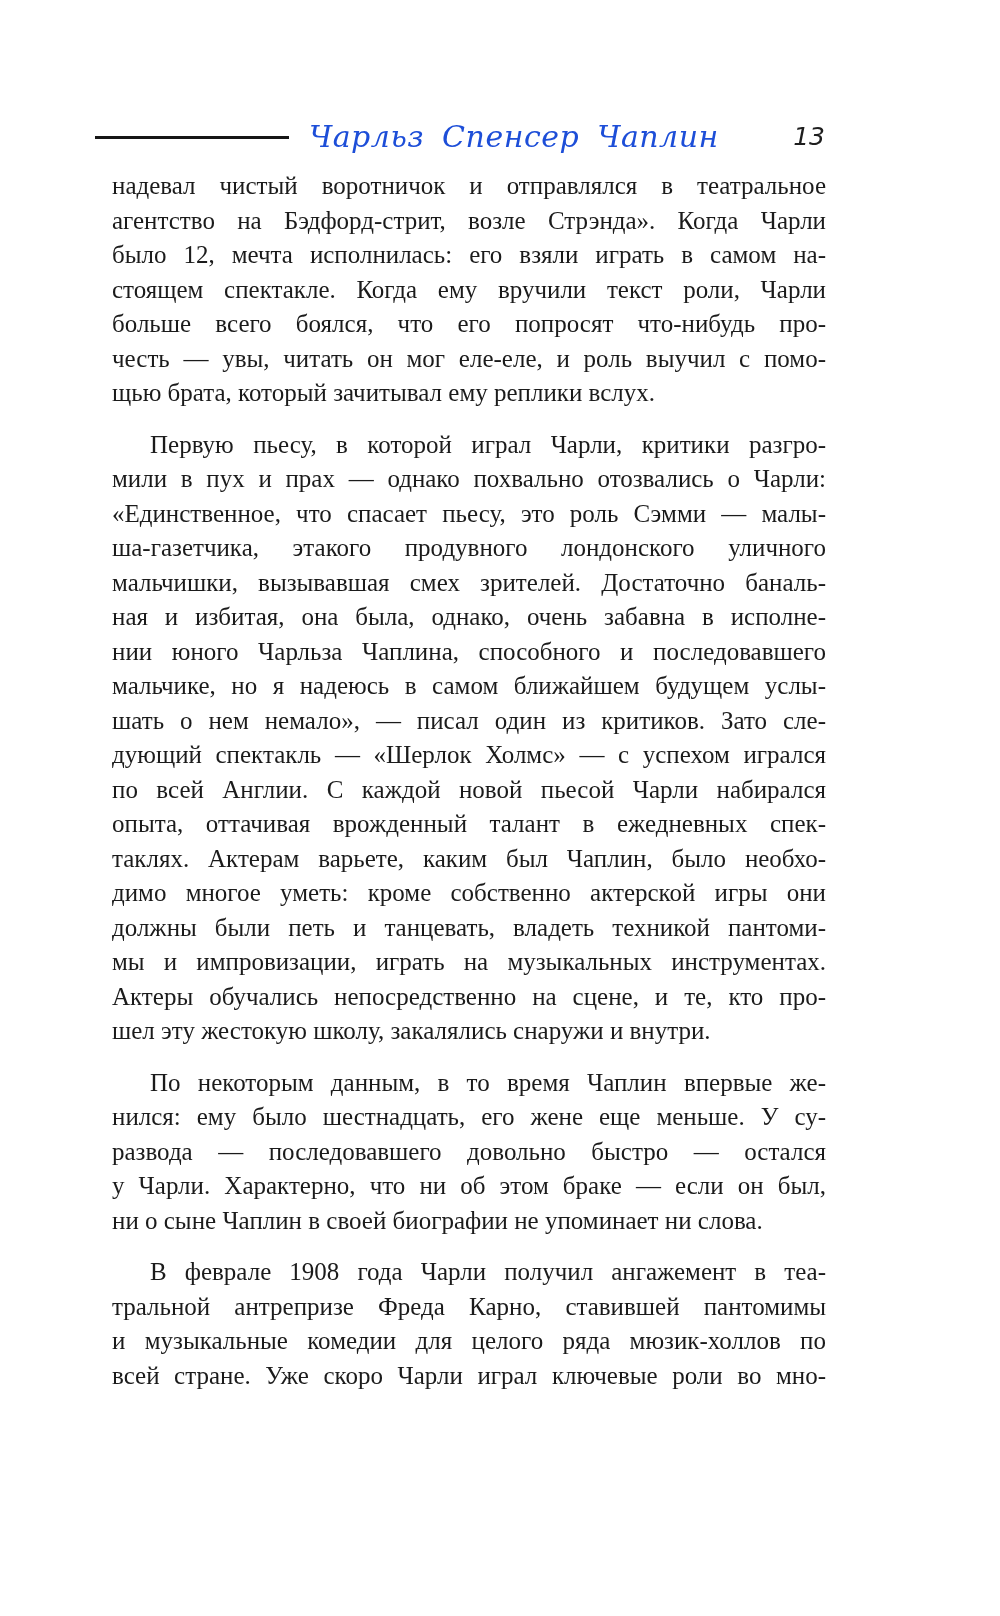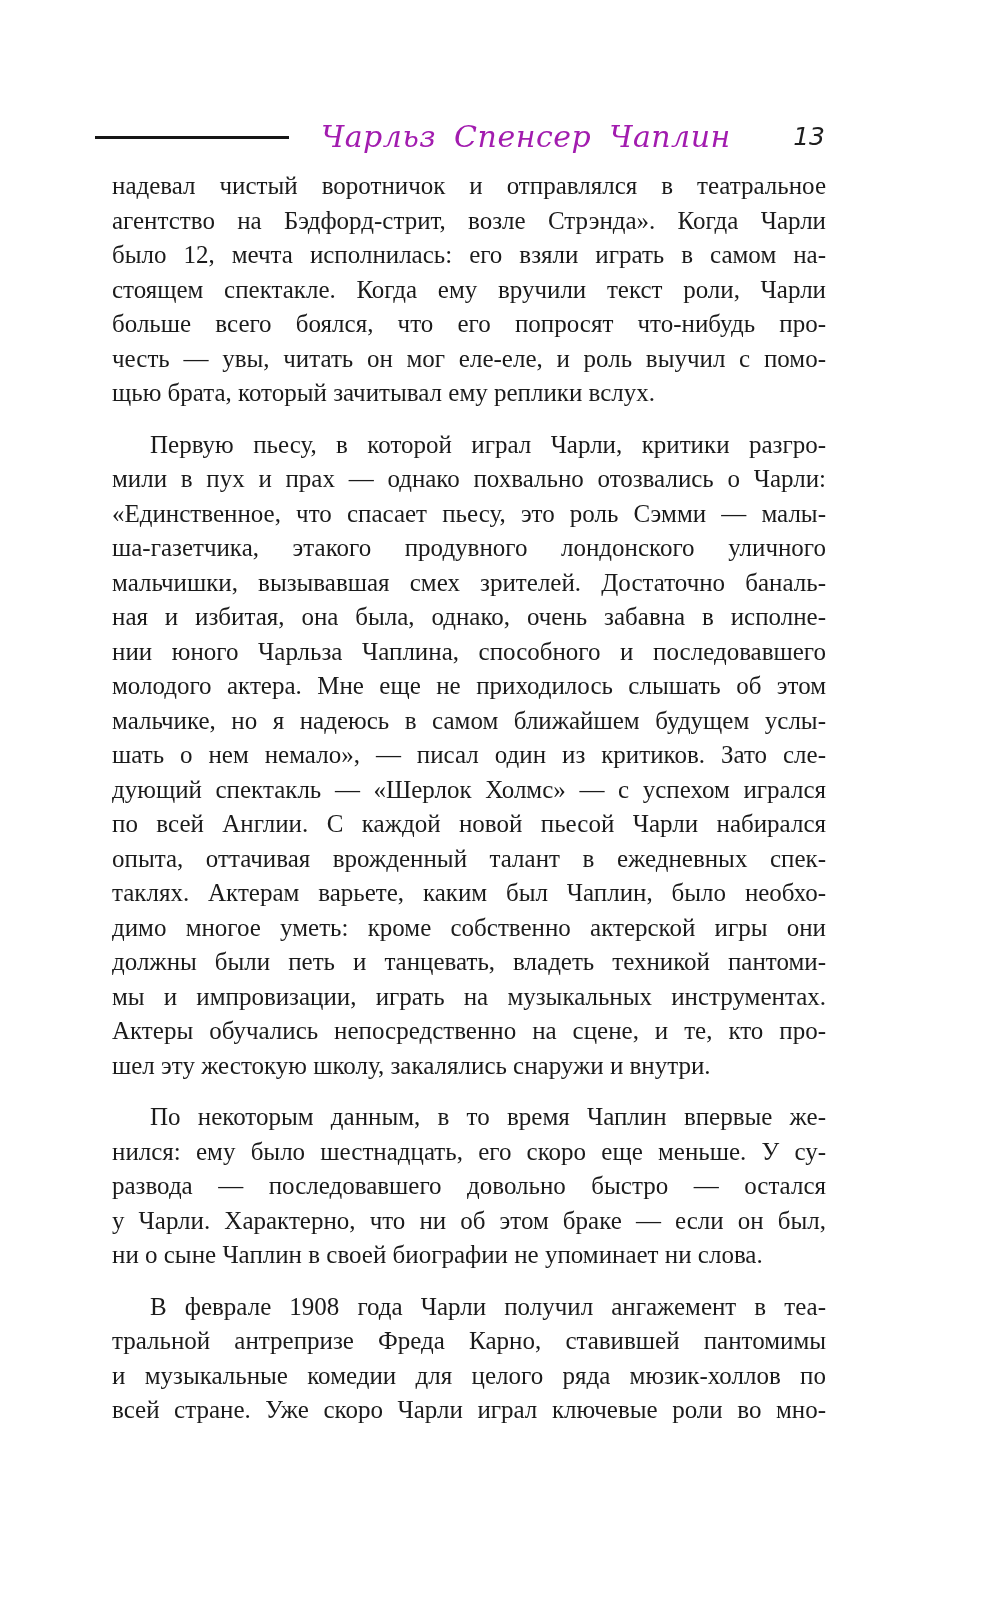--- a/index.html
+++ b/index.html
@@ -30,23 +30,23 @@
     background: #161616;
     flex: 0 0 auto;
     margin-top: 2px;
   }
   .header .title {
     font-family: "DejaVu Serif", serif;
     font-style: italic;
     font-size: 30px;
     letter-spacing: 0.5px;
     word-spacing: 8px;
-    margin-left: 32px;
+    margin-left: 20px;
     white-space: nowrap;
-    color: #a21caf;
+    color: #1d4ed8;
   }
   .header .pagenum {
     margin-left: auto;
     margin-right: 18px;
     font-family: "DejaVu Sans", sans-serif;
     font-size: 25px;
     color: #1e1e1e;
     font-style: italic;
   }
   .bodytext {
@@ -88,36 +88,35 @@
           <div class="line lastline">щью брата, который зачитывал ему реплики вслух.</div>
         </div>
         <div class="para indent">
           <div class="line">Первую пьесу, в которой играл Чарли, критики разгро-</div>
           <div class="line">мили в пух и прах — однако похвально отозвались о Чарли:</div>
           <div class="line">«Единственное, что спасает пьесу, это роль Сэмми — малы-</div>
           <div class="line">ша-газетчика, этакого продувного лондонского уличного</div>
           <div class="line">мальчишки, вызывавшая смех зрителей. Достаточно баналь-</div>
           <div class="line">ная и избитая, она была, однако, очень забавна в исполне-</div>
           <div class="line">нии юного Чарльза Чаплина, способного и последовавшего</div>
-          <div class="line">молодого актера. Мне еще не приходилось слышать об этом</div>
           <div class="line">мальчике, но я надеюсь в самом ближайшем будущем услы-</div>
           <div class="line">шать о нем немало», — писал один из критиков. Зато сле-</div>
           <div class="line">дующий спектакль — «Шерлок Холмс» — с успехом игрался</div>
           <div class="line">по всей Англии. С каждой новой пьесой Чарли набирался</div>
           <div class="line">опыта, оттачивая врожденный талант в ежедневных спек-</div>
           <div class="line">таклях. Актерам варьете, каким был Чаплин, было необхо-</div>
           <div class="line">димо многое уметь: кроме собственно актерской игры они</div>
           <div class="line">должны были петь и танцевать, владеть техникой пантоми-</div>
           <div class="line">мы и импровизации, играть на музыкальных инструментах.</div>
           <div class="line">Актеры обучались непосредственно на сцене, и те, кто про-</div>
           <div class="line lastline">шел эту жестокую школу, закалялись снаружи и внутри.</div>
         </div>
         <div class="para indent">
           <div class="line">По некоторым данным, в то время Чаплин впервые же-</div>
-          <div class="line">нился: ему было шестнадцать, его скоро еще меньше. У су-</div>
+          <div class="line">нился: ему было шестнадцать, его жене еще меньше. У су-</div>
           <div class="line">развода — последовавшего довольно быстро — остался</div>
           <div class="line">у Чарли. Характерно, что ни об этом браке — если он был,</div>
           <div class="line lastline">ни о сыне Чаплин в своей биографии не упоминает ни слова.</div>
         </div>
         <div class="para indent">
           <div class="line">В феврале 1908 года Чарли получил ангажемент в теа-</div>
           <div class="line">тральной антрепризе Фреда Карно, ставившей пантомимы</div>
           <div class="line">и музыкальные комедии для целого ряда мюзик-холлов по</div>
           <div class="line">всей стране. Уже скоро Чарли играл ключевые роли во мно-</div>
         </div>

